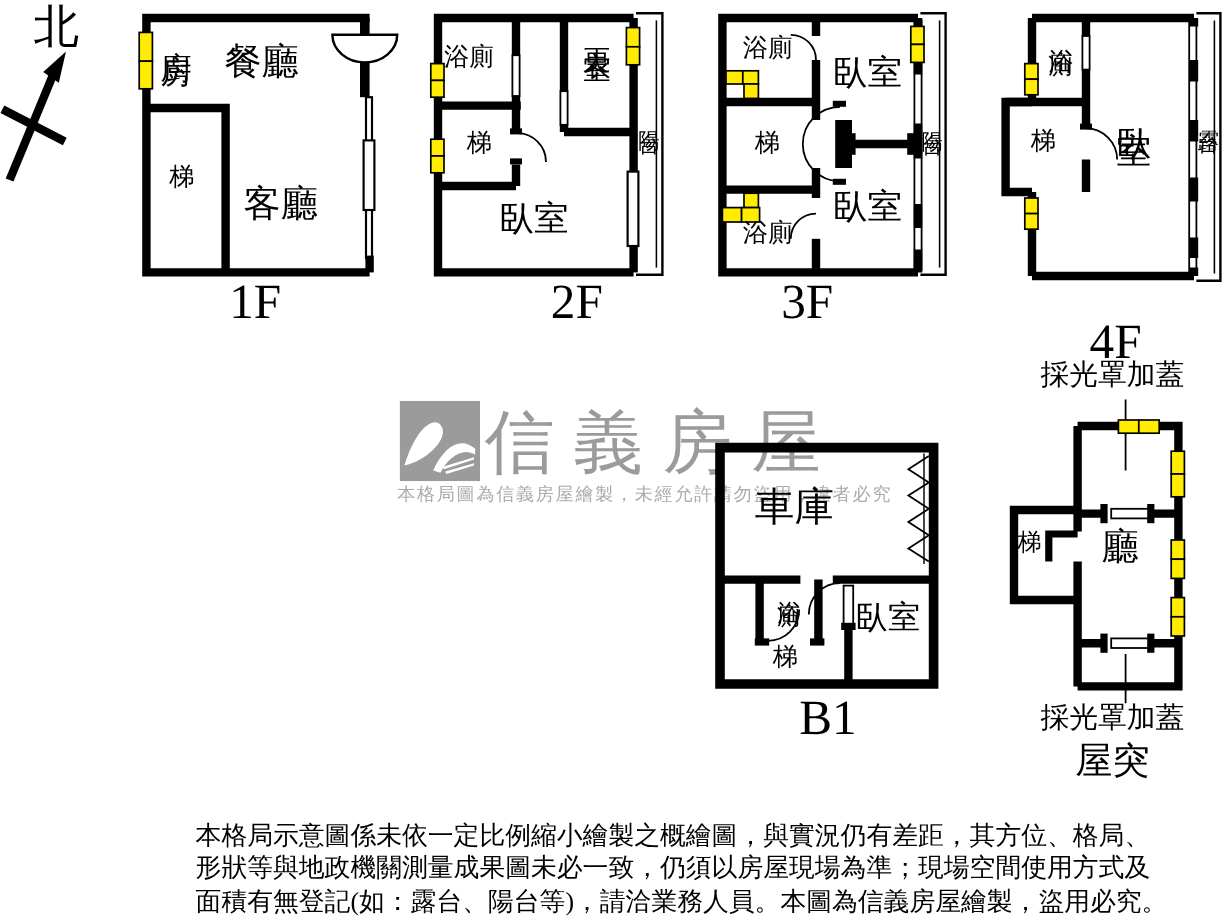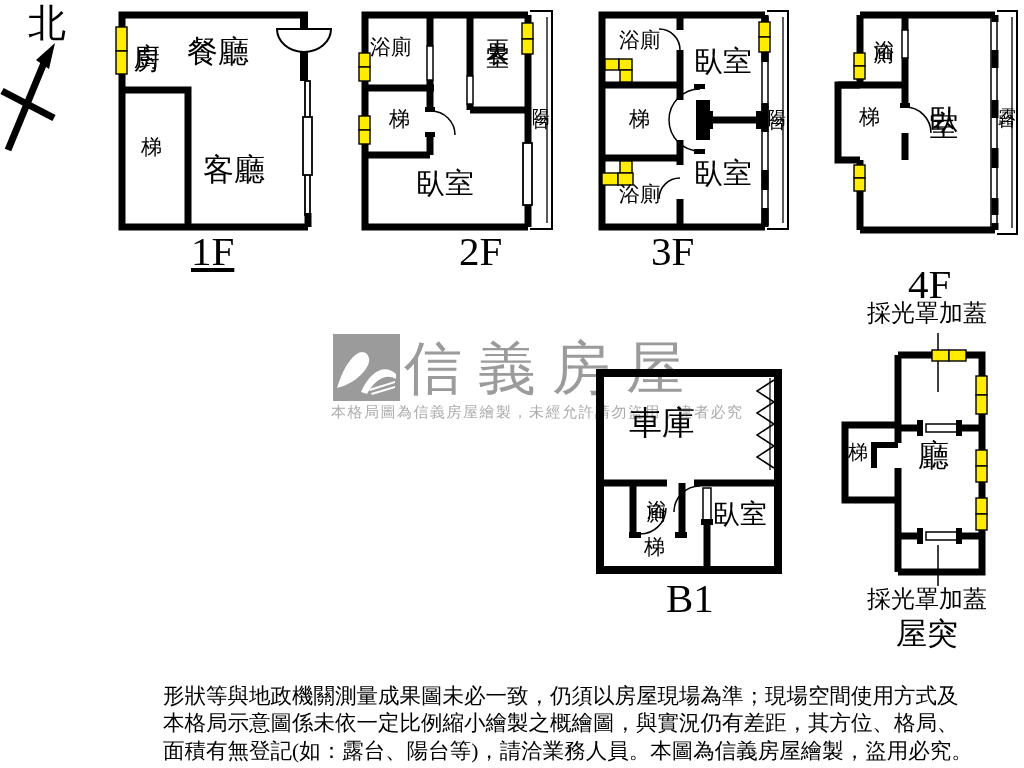--- a/index.html
+++ b/index.html
@@ -184,21 +184,21 @@
       </g>
     </g>
   </svg>
 
   <div class="lbl" style="left:28px;top:4px;font-size:38px;">北</div>
 
   <div class="lbl v" style="left:133px;top:22px;font-size:26px;">廚房</div>
   <div class="lbl" style="left:187px;top:36px;font-size:31px;">餐廳</div>
   <div class="lbl" style="left:141px;top:136px;font-size:21px;">梯</div>
   <div class="lbl" style="left:203px;top:154px;font-size:31px;">客廳</div>
-  <div class="lbl flabel" style="left:191px;top:230px;font-size:41px;text-decoration:underline;">1F</div>
+  <div class="lbl flabel" style="left:191px;top:230px;font-size:41px;">1F</div>
 
   <div class="lbl" style="left:370px;top:36px;font-size:21px;">浴廁</div>
   <div class="lbl v" style="left:485px;top:22px;font-size:23px;">更衣室</div>
   <div class="lbl v" style="left:531px;top:95px;font-size:18px;">陽台</div>
   <div class="lbl" style="left:389px;top:108px;font-size:21px;">梯</div>
   <div class="lbl" style="left:416px;top:168px;font-size:29px;">臥室</div>
   <div class="lbl flabel" style="left:423px;top:230px;font-size:41px;margin-left:36px;">2F</div>
 
   <div class="lbl" style="left:619px;top:29px;font-size:21px;">浴廁</div>
   <div class="lbl" style="left:694px;top:46px;font-size:29px;">臥室</div>
@@ -220,18 +220,18 @@
   <div class="lbl" style="left:713px;top:500px;font-size:27px;">臥室</div>
   <div class="lbl flabel" style="left:666px;top:577px;font-size:41px;">B1</div>
 
   <div class="lbl" style="left:867px;top:301px;font-size:24px;">採光罩加蓋</div>
   <div class="lbl" style="left:848px;top:442px;font-size:20px;">梯</div>
   <div class="lbl" style="left:918px;top:440px;font-size:31px;">廳</div>
   <div class="lbl" style="left:867px;top:587px;font-size:24px;">採光罩加蓋</div>
   <div class="lbl" style="left:896px;top:618px;font-size:31px;">屋突</div>
 
   <div id="disclaimer">
+    <div>本格局示意圖係未依一定比例縮小繪製之概繪圖，與實況仍有差距，其方位、格局、</div>
     <div>形狀等與地政機關測量成果圖未必一致，仍須以房屋現場為準；現場空間使用方式及</div>
-    <div>本格局示意圖係未依一定比例縮小繪製之概繪圖，與實況仍有差距，其方位、格局、</div>
     <div>面積有無登記(如：露台、陽台等)，請洽業務人員。本圖為信義房屋繪製，盜用必究。</div>
   </div>
 
 </div>
 
 </body></html>

